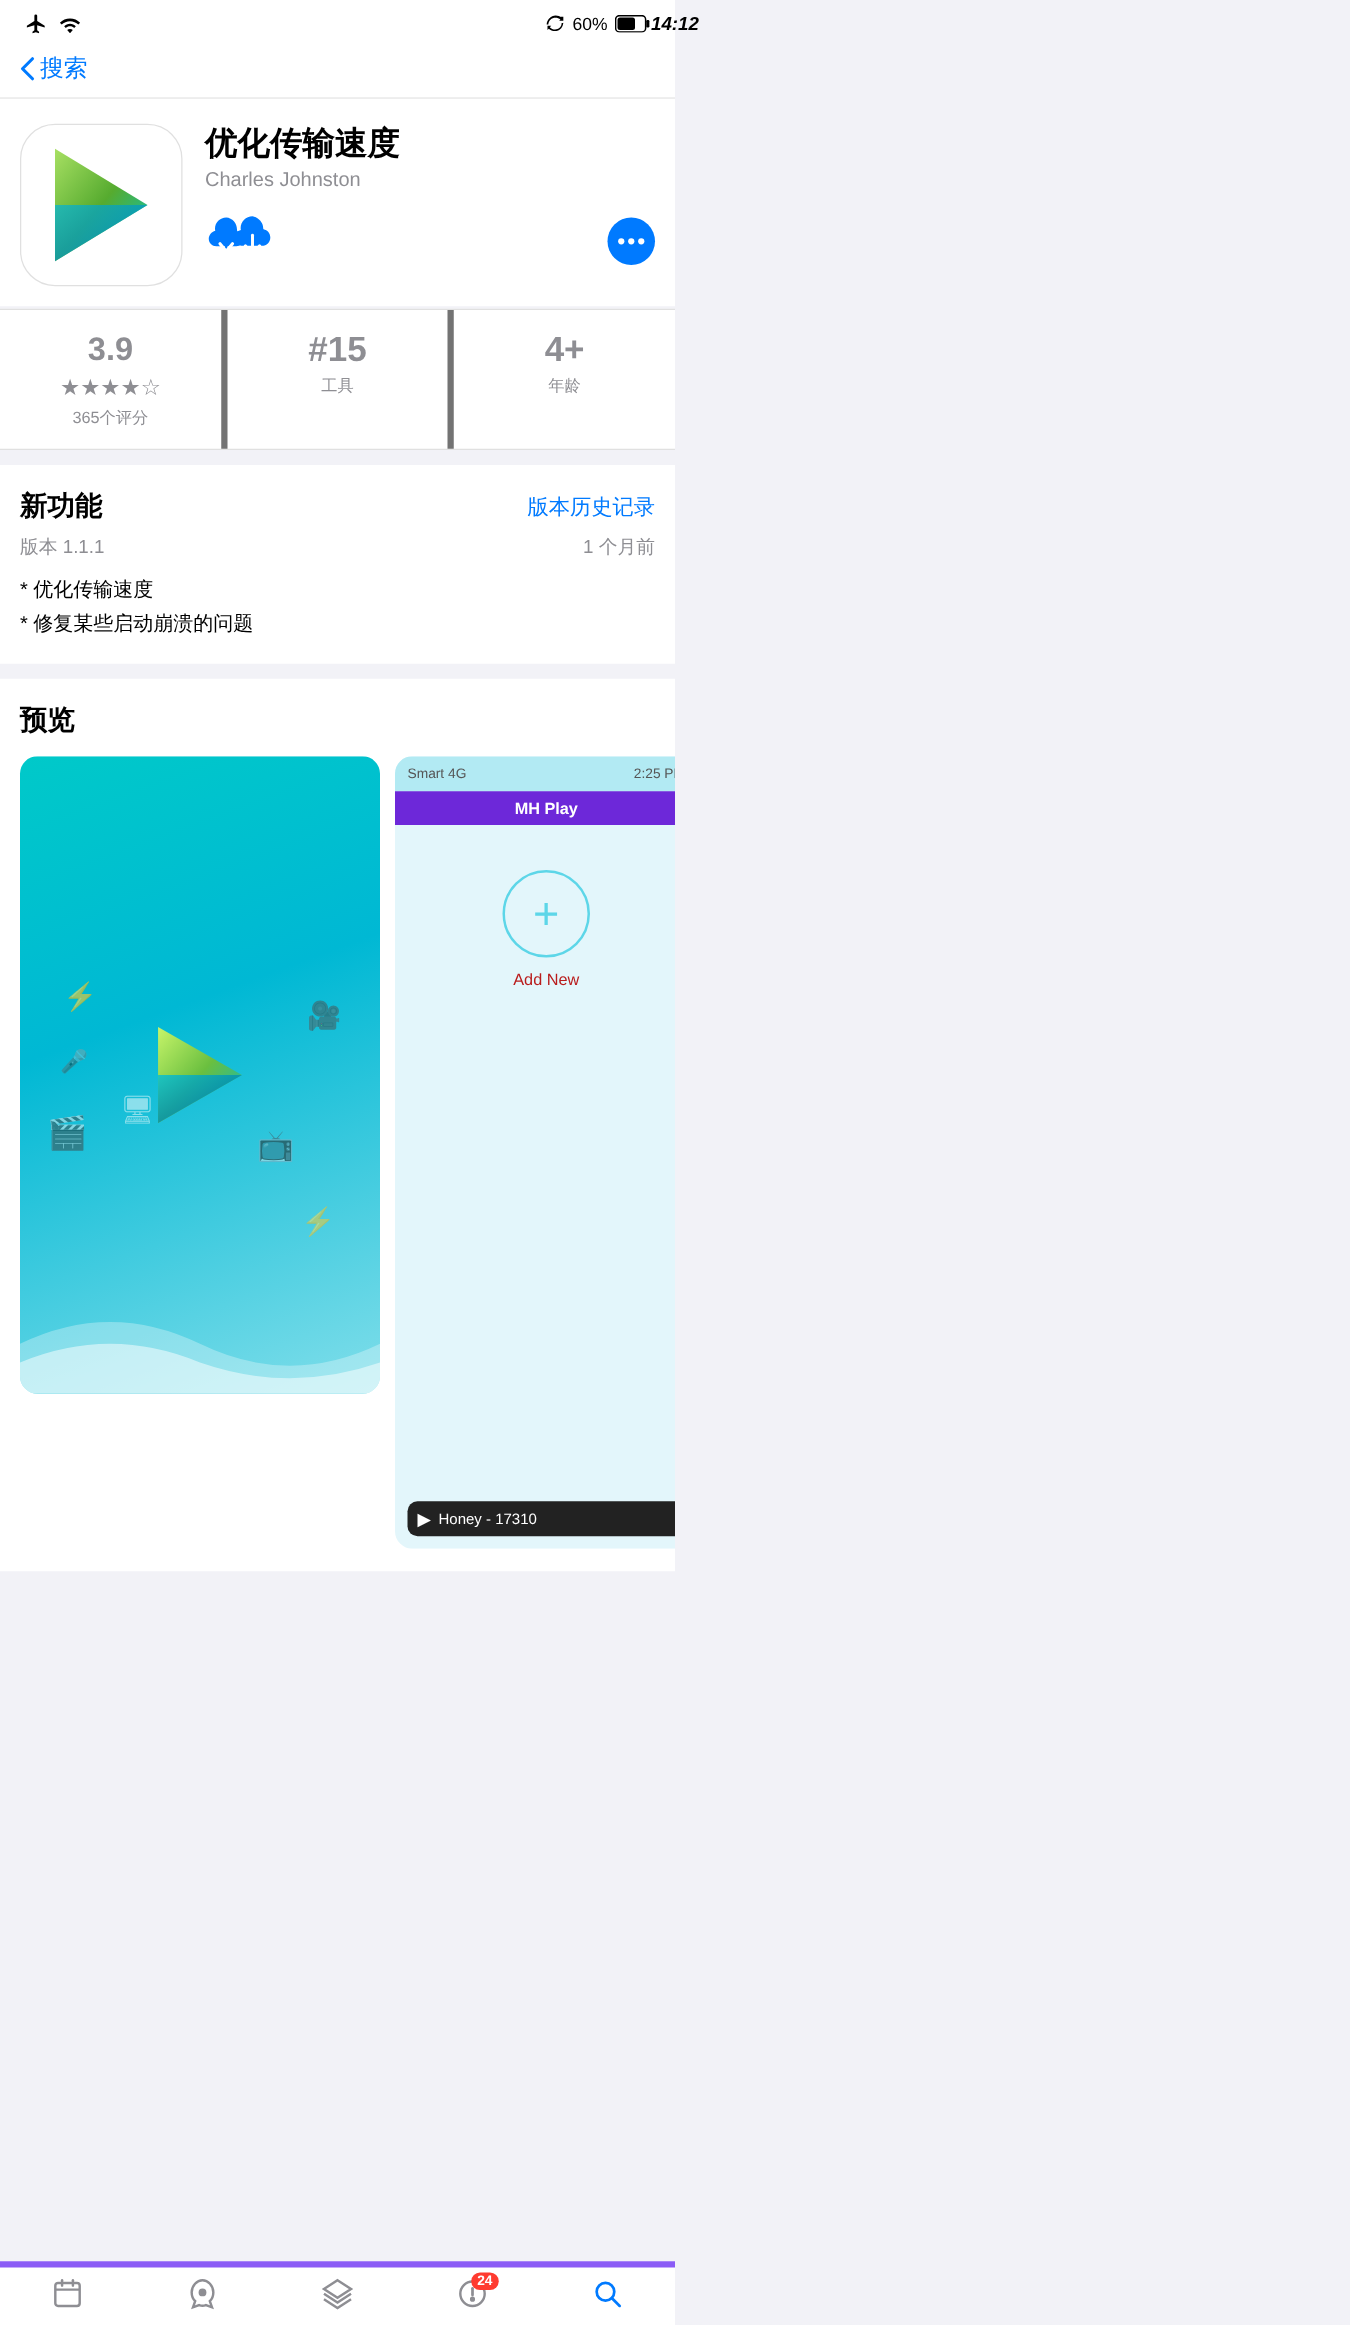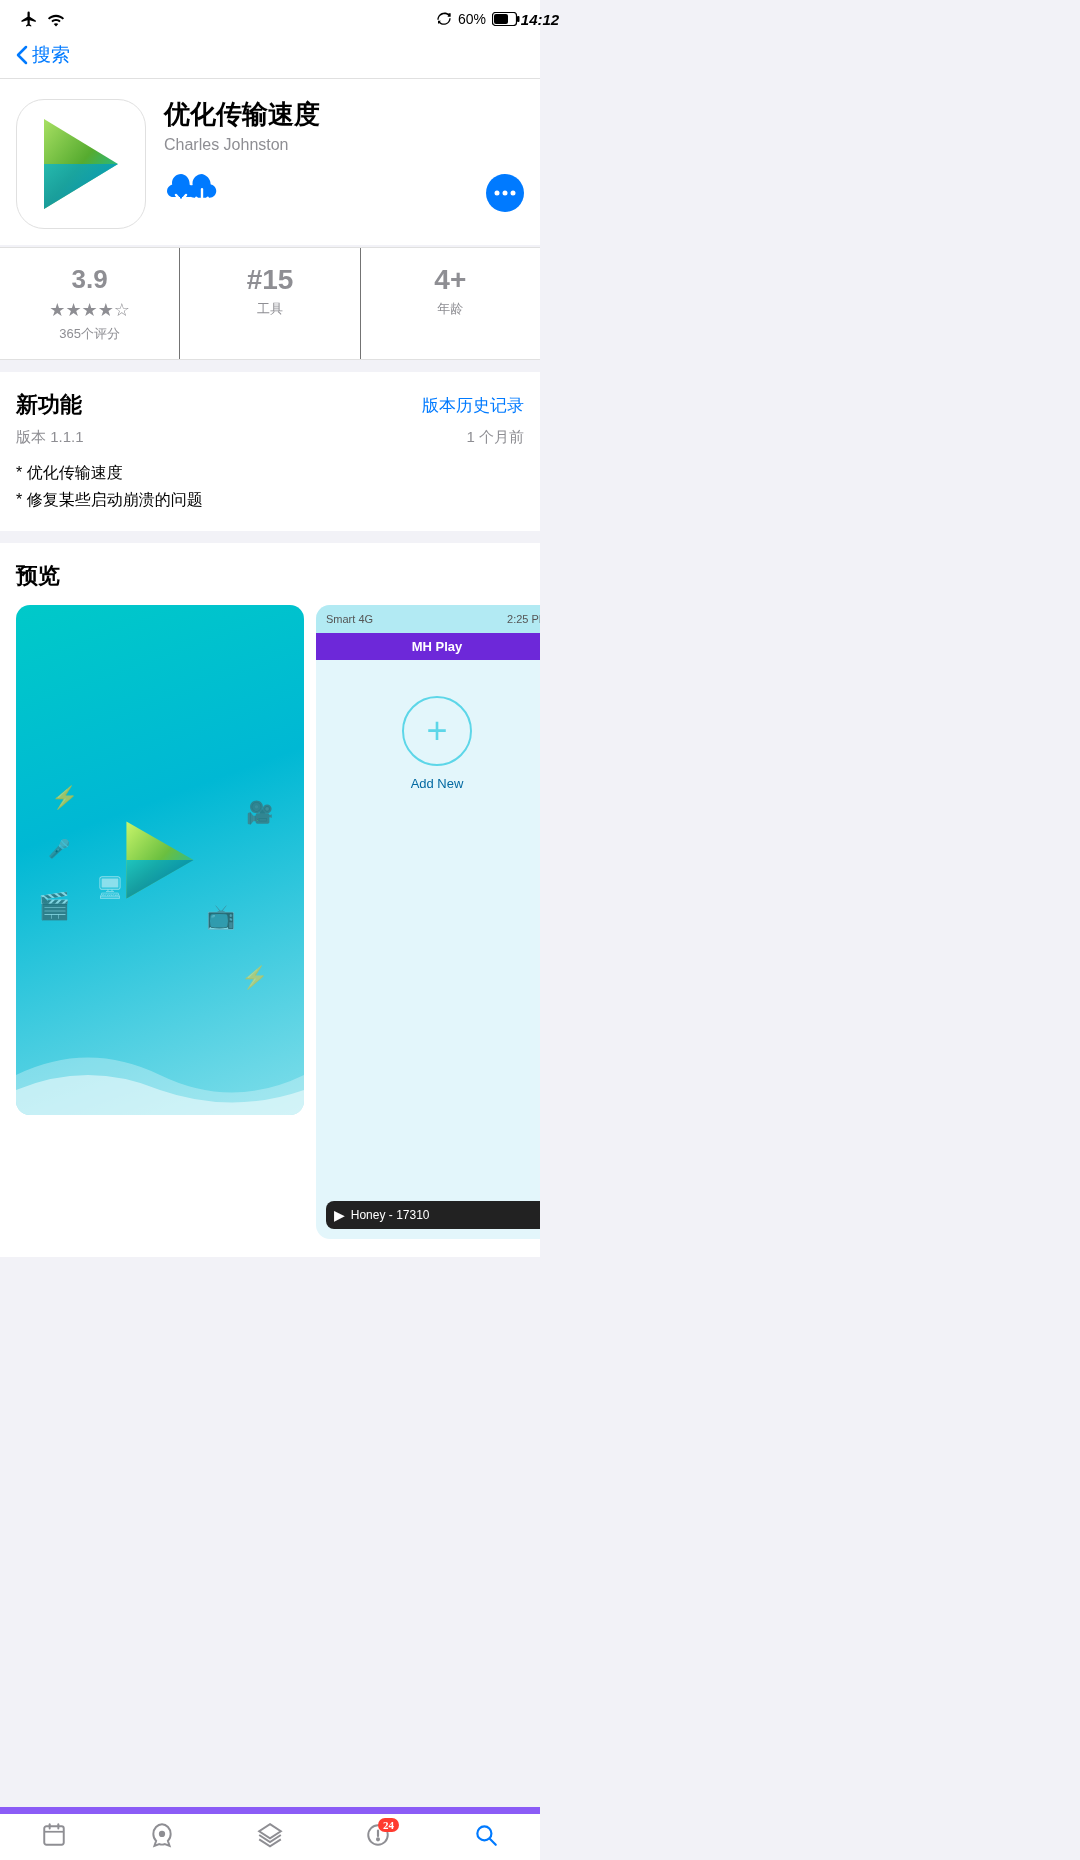--- a/index.html
+++ b/index.html
@@ -108,21 +108,21 @@
     }
     .rating-cell {
       flex: 1;
       padding: 16px 10px;
       display: flex;
       flex-direction: column;
       align-items: center;
       gap: 4px;
     }
     .rating-cell + .rating-cell {
-      border-left: 1px solid #737373;
+      border-left: 5px solid #737373;
     }
     .rating-number { font-size: 26px; font-weight: 600; color: #8e8e93; }
     .rating-number.bold { font-size: 28px; font-weight: 700; }
     .rating-stars { display: flex; gap: 2px; color: #8e8e93; font-size: 18px; }
     .rating-label { font-size: 13px; color: #8e8e93; }
     .rating-sublabel { font-size: 13px; color: #8e8e93; }
 
     
     .section {
       background: #fff;
@@ -209,21 +209,21 @@
       margin: 20px auto;
       width: 70px; height: 70px;
       border: 2px solid #5dd6e8;
       border-radius: 50%;
       display: flex; align-items: center; justify-content: center;
       color: #5dd6e8;
       font-size: 36px;
     }
     .preview-card-2-add-label {
       text-align: center;
-      color: #0369a1;
+      color: #b91c1c;
       font-size: 13px;
       margin-top: -10px;
     }
     .preview-card-2-honey {
       margin: 8px 10px;
       background: #222;
       border-radius: 8px;
       padding: 6px 8px;
       display: flex;
       align-items: center;
@@ -231,28 +231,27 @@
     }
     .honey-play-icon {
       color: #fff;
       font-size: 14px;
     }
     .honey-text { color: #fff; font-size: 12px; }
 
     
     .tab-bar {
       background: #fff;
-      border-top: 7px solid #8b5cf6;
+      border-top: 5px solid #8b5cf6;
       display: flex;
       justify-content: space-around;
       padding: 8px 0 12px;
       position: fixed;
       bottom: 0;
       width: 540px;
-      font-family: Liberation Serif, serif;
     }
     .tab-item {
       display: flex;
       flex-direction: column;
       align-items: center;
       gap: 3px;
       cursor: pointer;
       position: relative;
     }
     .tab-badge {

